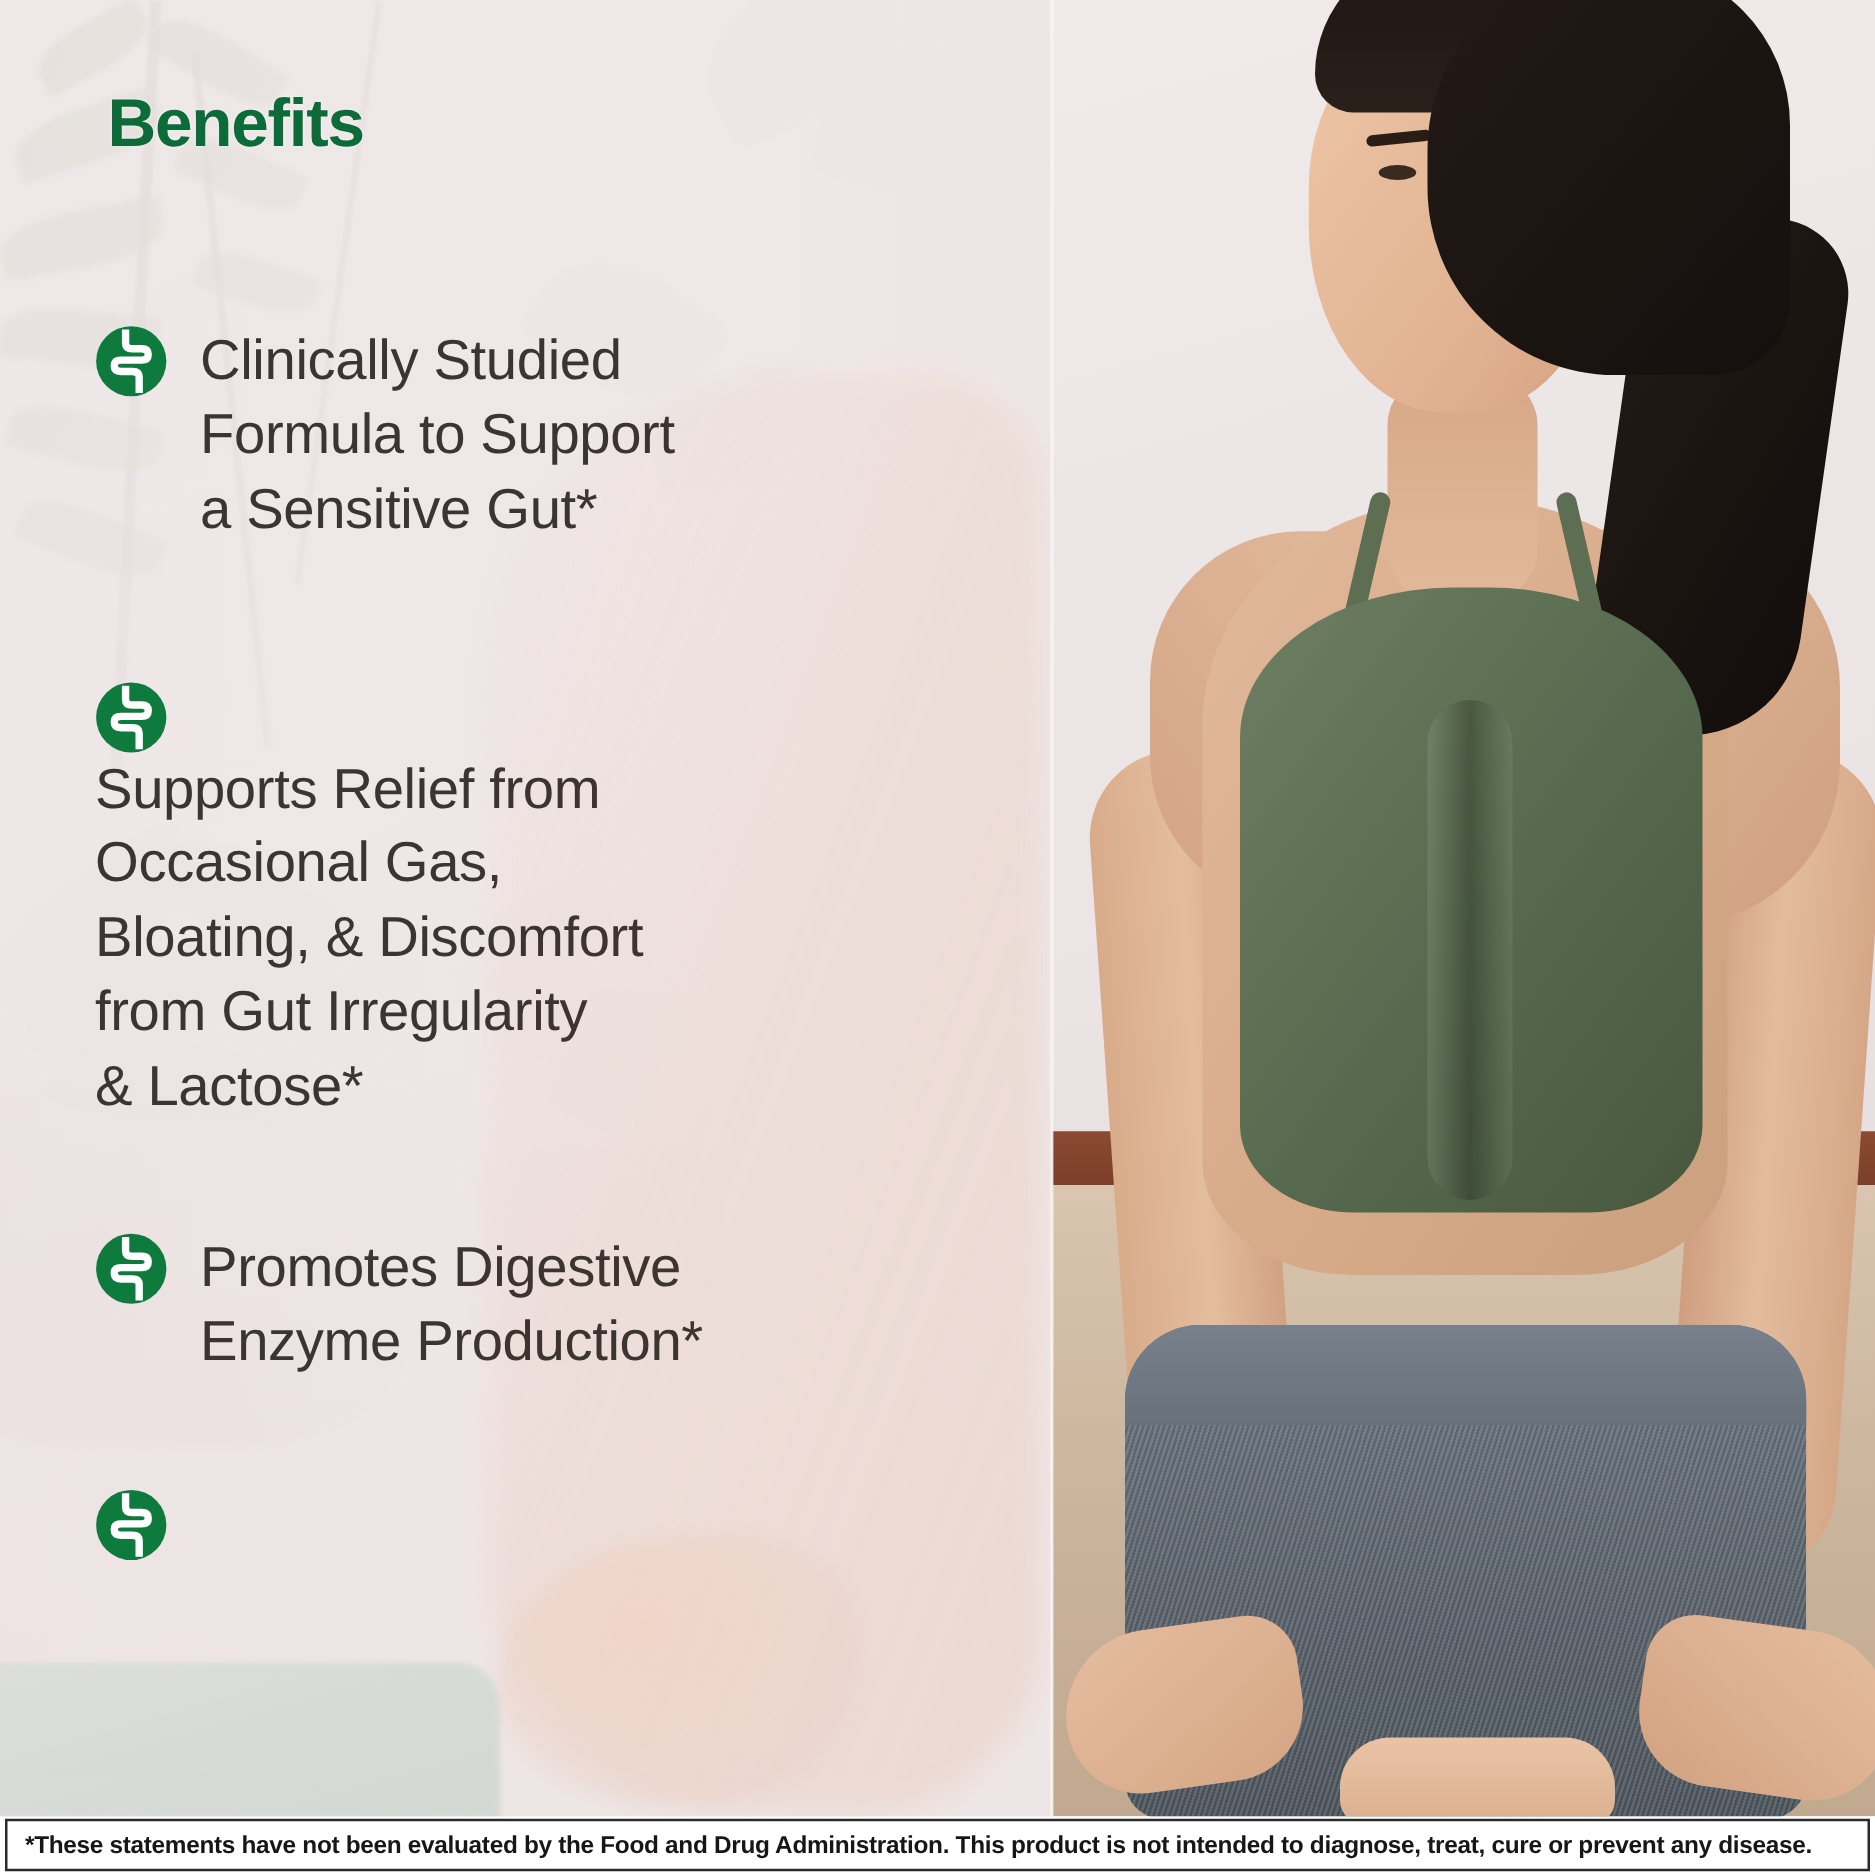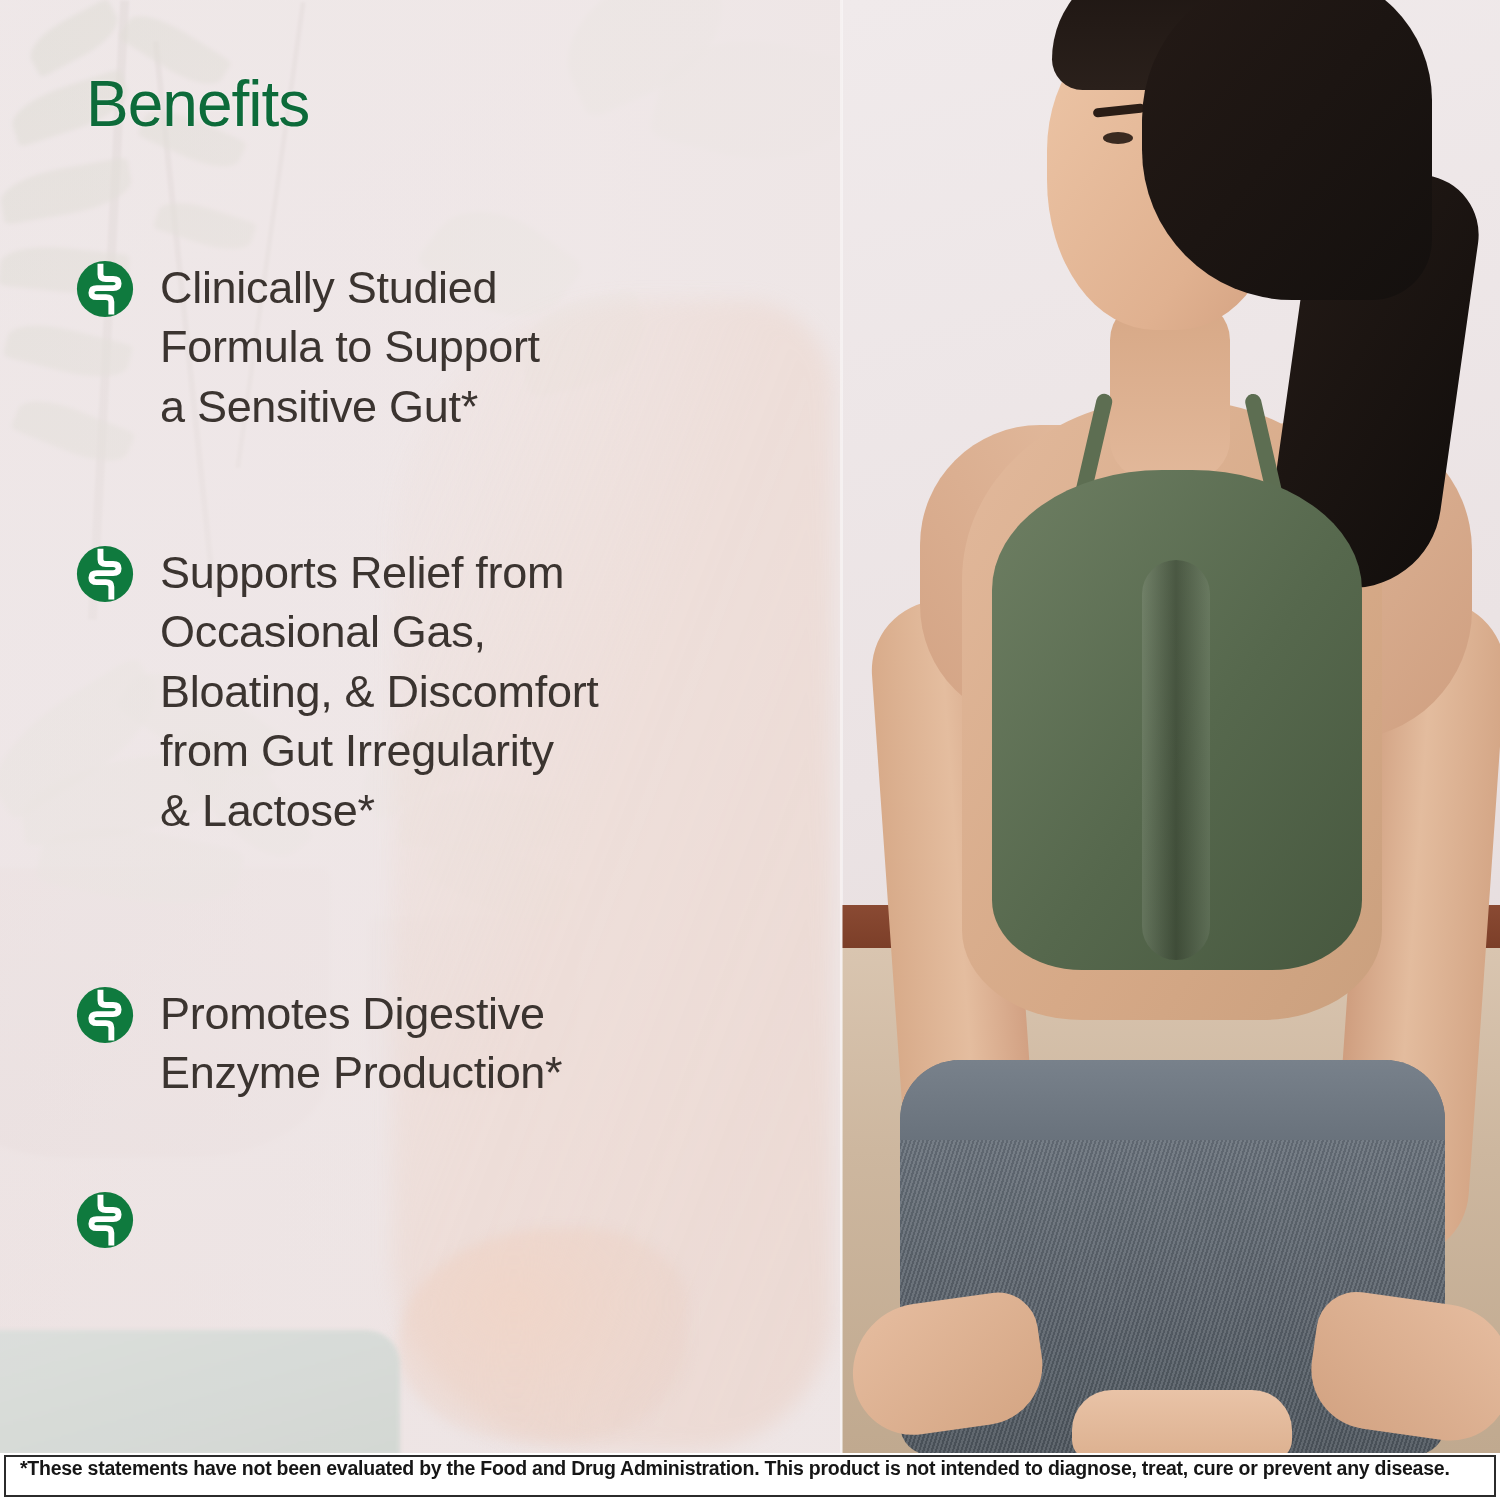--- a/index.html
+++ b/index.html
@@ -125,22 +125,22 @@
     filter:blur(2px);
     z-index:9;
   }
 
   
   #content{ position:absolute; inset:0; z-index:20; }
 
   #page-title{
     position:absolute;
     left:86px; top:72px;
-    font-size:64px;
-    font-weight:400;
+    font-size:54px;
+    font-weight:700;
     letter-spacing:-1px;
     color:#0d6b3a;
     line-height:1;
     text-shadow:0 0 3px rgba(255,255,255,.55);
   }
 
   .benefit-row{
     position:absolute;
     display:flex;
     align-items:flex-start;
@@ -156,21 +156,21 @@
   .benefit-text{
     font-size:45px;
     line-height:1.32;
     color:#3b3430;
     letter-spacing:-.3px;
     max-width:640px;
     white-space:pre-line;
   }
 
   #row-0{ top:258px; }
-  #row-1{ top:543px; }
+  #row-1{ top:543px;flex-direction:column; }
   #row-2{ top:984px;justify-content:space-between; }
   #row-3{ top:1189px; }
 
   
   #right-photo{
     position:absolute;
     left:842px; top:0;
     width:658px; height:1453px;
     overflow:hidden;
     background:#efe8e9;
@@ -321,21 +321,21 @@
   }
 
   
   #disclaimer-bar{
     position:absolute;
     left:4px; top:1455px;
     width:1492px; height:42px;
     background:#ffffff;
     border:2px solid #2b2b2b;
     display:flex;
-    align-items:flex-start;
+    align-items:center;
     z-index:40;
   }
   #disclaimer-text{
     padding-left:14px;
     font-size:19.5px;
     font-weight:700;
     color:#161616;
     letter-spacing:-.25px;
     white-space:nowrap;
   }

